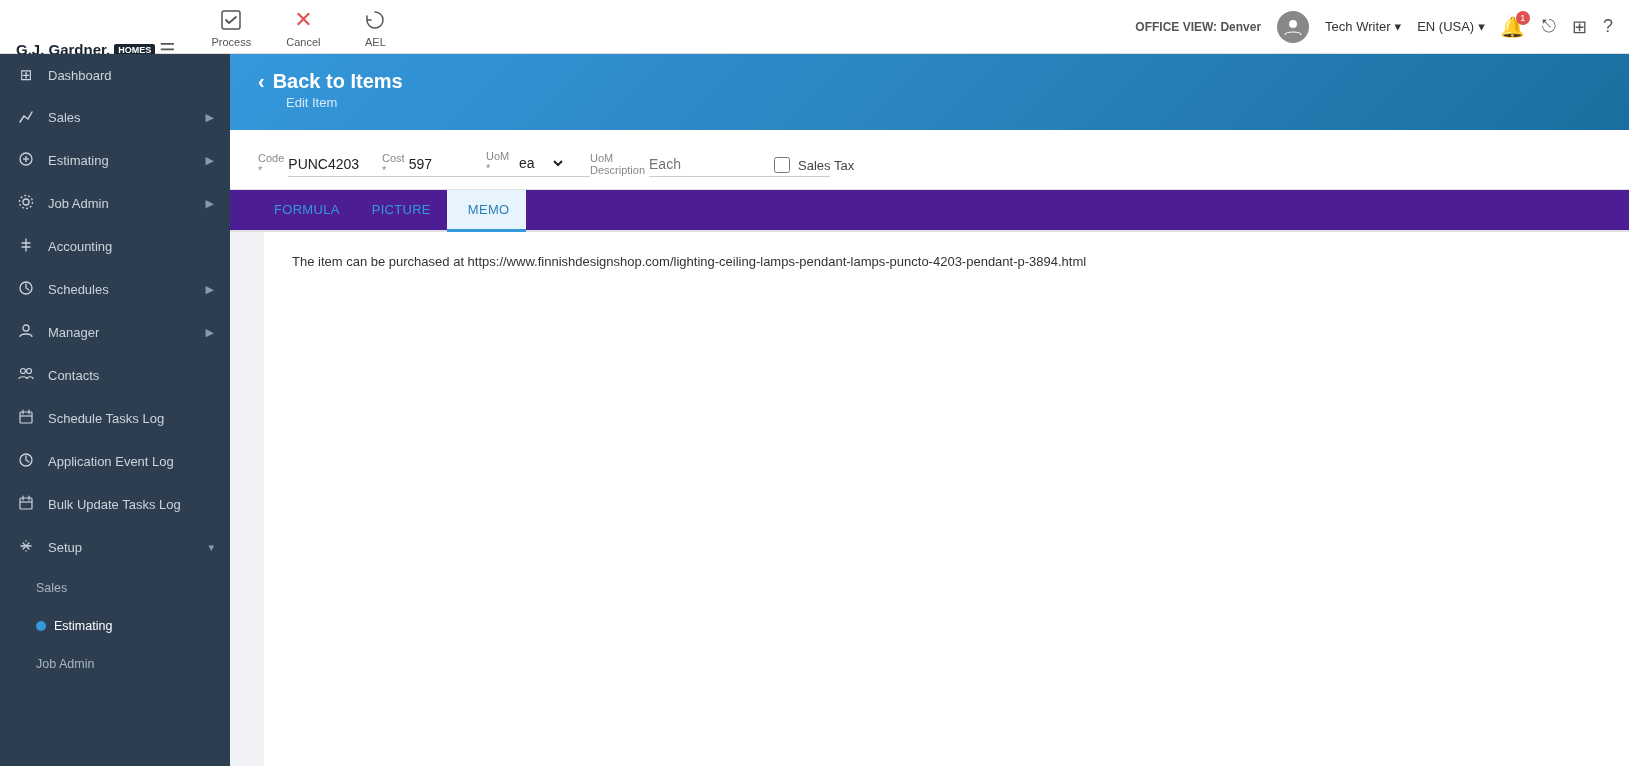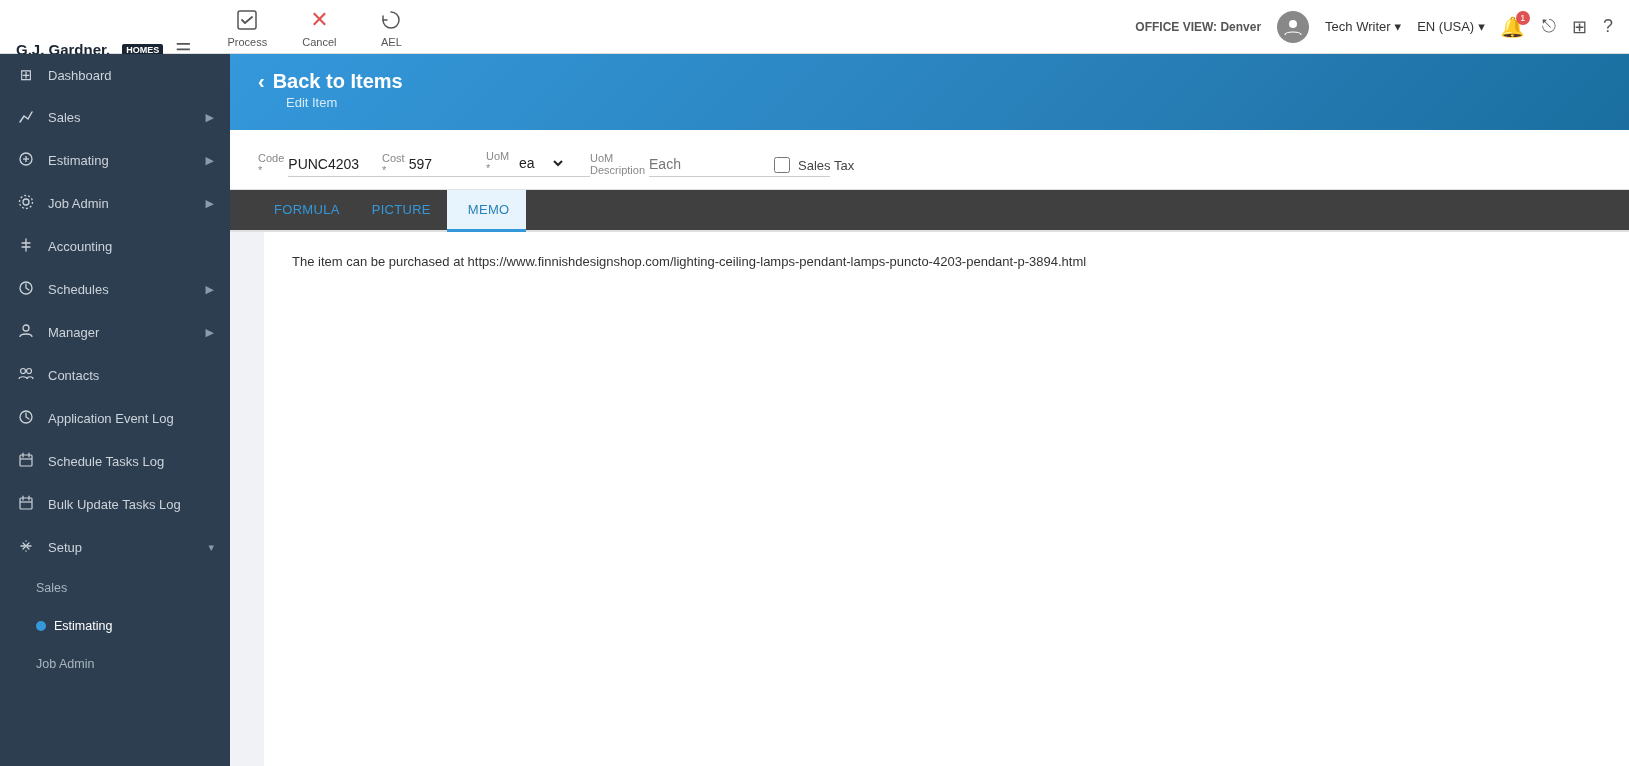--- a/index.html
+++ b/index.html
@@ -12,21 +12,21 @@
       height: 54px;
       display: flex;
       align-items: center;
       padding: 0 16px;
       gap: 24px;
       flex-shrink: 0;
     }
     .toolbar-brand {
       display: flex;
       align-items: center;
-      gap: 12px;
+      gap: 4px;
       margin-right: 8px;
       margin-top: 46px;
     }
     .toolbar-brand-text {
       font-size: 15px;
       font-weight: 700;
       color: #1a2533;
       white-space: nowrap;
     }
     .toolbar-brand-badge {
@@ -244,21 +244,21 @@
       display: flex;
       align-items: center;
       gap: 8px;
       padding-bottom: 4px;
     }
     .checkbox-field input[type=checkbox] { width: 16px; height: 16px; }
     .checkbox-field label { font-size: 13px; color: #444; }
 
     
     .tabs-bar {
-      background: #404040;
+      background: #4c1d95;
       display: flex;
       padding: 0 28px;
       border-bottom: 2px solid #e0e0e0;
       flex-shrink: 0;
     }
     .tab-item {
       padding: 12px 16px;
       font-size: 13px;
       font-weight: 500;
       color: #3498db;
@@ -433,36 +433,36 @@
             <circle cx="11" cy="5" r="2.5" stroke="#cdd3da" stroke-width="1.2"></circle>
             <path d="M1 13 C1 10 9 10 9 13" stroke="#cdd3da" stroke-width="1.2" fill="none"></path>
             <path d="M9 13 C9 10 15 10 15 13" stroke="#cdd3da" stroke-width="1.2" fill="none"></path>
           </svg>
       </span>
       <span class="si-label">Contacts</span>
     </div>
     <div class="sidebar-item">
       <span class="si-icon">
         <svg width="16" height="16" viewBox="0 0 16 16" fill="none">
-            <circle cx="8" cy="8" r="6" stroke="#cdd3da" stroke-width="1.3"></circle>
-            <path d="M8 4v4l3 2" stroke="#cdd3da" stroke-width="1.3" stroke-linecap="round"></path>
-          </svg>
-      </span>
-      <span class="si-label">Application Event Log</span>
-    </div>
-    <div class="sidebar-item">
-      <span class="si-icon">
-        <svg width="16" height="16" viewBox="0 0 16 16" fill="none">
             <rect x="2" y="3" width="12" height="11" rx="1" stroke="#cdd3da" stroke-width="1.2"></rect>
             <line x1="2" y1="7" x2="14" y2="7" stroke="#cdd3da" stroke-width="1.2"></line>
             <line x1="5" y1="1" x2="5" y2="5" stroke="#cdd3da" stroke-width="1.2" stroke-linecap="round"></line>
             <line x1="11" y1="1" x2="11" y2="5" stroke="#cdd3da" stroke-width="1.2" stroke-linecap="round"></line>
           </svg>
       </span>
       <span class="si-label">Schedule Tasks Log</span>
+    </div>
+    <div class="sidebar-item">
+      <span class="si-icon">
+        <svg width="16" height="16" viewBox="0 0 16 16" fill="none">
+            <circle cx="8" cy="8" r="6" stroke="#cdd3da" stroke-width="1.3"></circle>
+            <path d="M8 4v4l3 2" stroke="#cdd3da" stroke-width="1.3" stroke-linecap="round"></path>
+          </svg>
+      </span>
+      <span class="si-label">Application Event Log</span>
     </div>
     <div class="sidebar-item">
       <span class="si-icon">
         <svg width="16" height="16" viewBox="0 0 16 16" fill="none">
             <rect x="2" y="3" width="12" height="11" rx="1" stroke="#cdd3da" stroke-width="1.2"></rect>
             <line x1="2" y1="7" x2="14" y2="7" stroke="#cdd3da" stroke-width="1.2"></line>
             <line x1="5" y1="1" x2="5" y2="5" stroke="#cdd3da" stroke-width="1.2" stroke-linecap="round"></line>
             <line x1="11" y1="1" x2="11" y2="5" stroke="#cdd3da" stroke-width="1.2" stroke-linecap="round"></line>
           </svg>
       </span>

